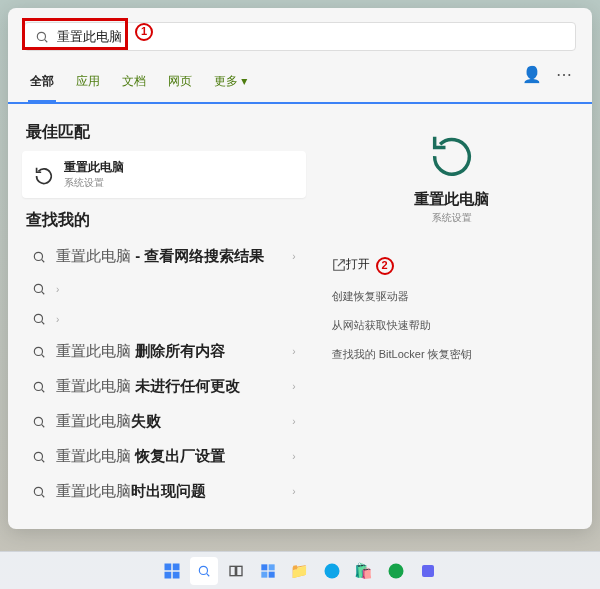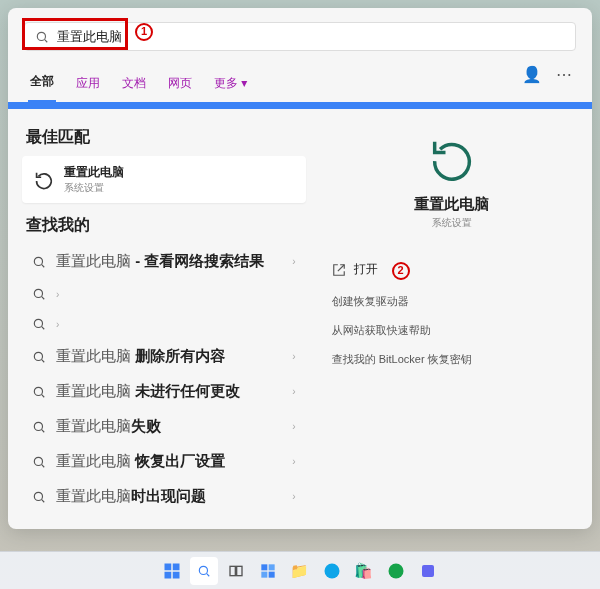--- a/index.html
+++ b/index.html
@@ -4,43 +4,43 @@
 <style>
   * { margin: 0; padding: 0; box-sizing: border-box; font-family: "Segoe UI", "Microsoft YaHei", sans-serif; }
   body { width: 600px; height: 589px; background: linear-gradient(180deg, #b8c9c4 0%, #c5c2b8 100%); position: relative; overflow: hidden; }
   .window { position: absolute; top: 8px; left: 8px; right: 8px; bottom: 60px; background: #f6f6f6; border-radius: 8px; display: flex; flex-direction: column; box-shadow: 0 4px 20px rgba(0,0,0,0.15); }
   .searchbar-wrap { padding: 14px 16px 8px 16px; position: relative; }
   .searchbar { display: flex; align-items: center; background: #fff; border: 1px solid #ddd; border-radius: 4px; padding: 6px 10px; gap: 8px; }
   .search-icon { width: 14px; height: 14px; color: #666; }
   .search-input { border: none; outline: none; flex: 1; font-size: 13px; color: #222; background: transparent; }
   .highlight-box-1 { position: absolute; top: 10px; left: 14px; width: 106px; height: 32px; border: 3px solid #d60000; pointer-events: none; }
   .anno-1 { position: absolute; top: 13px; left: 127px; color: #d60000; font-size: 16px; font-weight: bold; }
-  .tabs-row { display: flex; align-items: flex-end; padding: 8px 20px 0 20px; border-bottom: 7px solid #3b82f6; gap: 18px; position: relative; }
-  .tab { font-size: 12px; color: #a21caf; padding: 6px 2px 10px 2px; cursor: pointer; }
+  .tabs-row { display: flex; align-items: flex-start; padding: 8px 20px 0 20px; border-bottom: 2px solid #3b82f6; gap: 18px; position: relative; }
+  .tab { font-size: 12px; color: #4d7c0f; padding: 6px 2px 10px 2px; cursor: pointer; }
   .tab.active { color: #222; border-bottom: 2px solid #3b82f6; font-weight: 600; }
   .tabs-right { position: absolute; right: 20px; top: 6px; display: flex; gap: 14px; color: #555; }
   .content { display: flex; flex: 1; overflow: hidden; }
   .left-col { flex: 0 0 52%; padding: 14px 6px 6px 14px; overflow-y: auto; }
   .right-col { flex: 1; padding: 24px 20px 10px 20px; display: flex; flex-direction: column; align-items: center; position: relative; }
   .sec-title { font-size: 16px; font-weight: 600; color: #222; margin: 4px 4px 8px 4px; }
   .best-match { display: flex; align-items: center; gap: 10px; background: #fff; border-radius: 4px; padding: 8px 10px; margin-bottom: 12px; cursor: pointer; box-shadow: 0 1px 2px rgba(0,0,0,0.06); }
   .bm-icon { width: 22px; height: 22px; color: #333; }
   .bm-title { font-size: 12px; font-weight: 600; color: #222; }
   .bm-sub { font-size: 10px; color: #888; }
   .web-item { display: flex; align-items: center; gap: 10px; padding: 8px 10px; border-radius: 4px; cursor: pointer; }
   .web-item .wi-icon { width: 14px; height: 14px; color: #555; }
   .wi-text { font-size: 15px; color: #555; flex: 1; white-space: nowrap; overflow: hidden; text-overflow: ellipsis; }
   .wi-text .prefix { color: #555; }
   .wi-text .suffix { font-weight: 600; color: #222; }
   .wi-chev { color: #aaa; font-size: 10px; }
   .hero-icon { width: 52px; height: 52px; color: #1c6e5c; margin-bottom: 10px; }
   .hero-title { font-size: 15px; font-weight: 600; color: #222; margin-bottom: 2px; }
   .hero-sub { font-size: 10px; color: #888; margin-bottom: 30px; }
   .right-actions { align-self: flex-start; width: 100%; display: flex; flex-direction: column; gap: 14px; }
-  .open-row { display: flex; align-items: center; gap: 8px; font-size: 12px; color: #222; cursor: pointer; position: relative; }
+  .open-row { display: flex; align-items: center; font-size: 12px; color: #222; cursor: pointer; position: relative; }
   .open-row .open-icon { width: 14px; height: 14px; color: #555; }
   .anno-2 { color: #d60000; font-size: 16px; font-weight: bold; margin-left: 6px; }
   .right-link { font-size: 11px; color: #555; cursor: pointer; }
   .taskbar { position: absolute; bottom: 0; left: 0; right: 0; height: 38px; background: rgba(240,243,248,0.9); display: flex; align-items: center; justify-content: center; gap: 4px; border-top: 1px solid #d0d4da; }
   .tb-item { width: 28px; height: 28px; border-radius: 4px; display: flex; align-items: center; justify-content: center; font-size: 15px; }
   .circle-num { display: inline-flex; align-items: center; justify-content: center; width: 18px; height: 18px; border: 2px solid #d60000; border-radius: 50%; font-size: 11px; line-height: 1; }
   svg { display: block; }
 </style>
 </head>
 <body>

